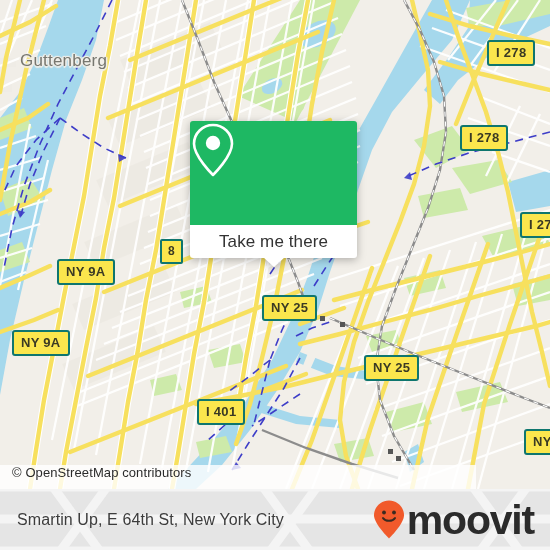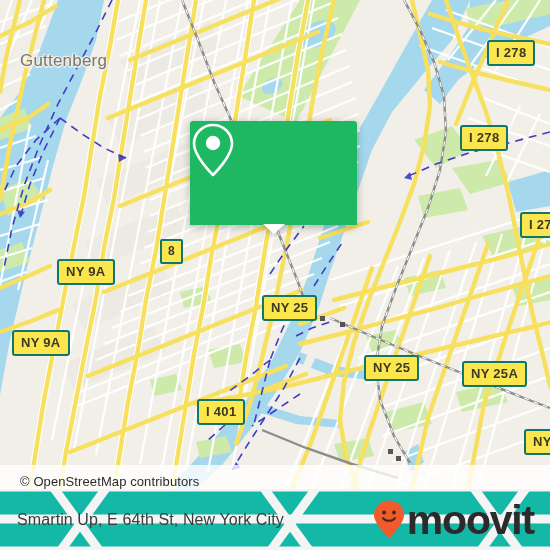--- a/index.html
+++ b/index.html
@@ -9,24 +9,24 @@
     background:#ffffff;
   }
   .screen{position:relative;width:550px;height:550px;overflow:hidden;background:#fff;}
 
   
   .map{position:absolute;left:0;top:0;width:550px;height:489px;overflow:hidden;background:#f2efe9;}
   .map svg{position:absolute;left:0;top:0;}
 
   
   .attrib{
-    position:absolute;left:0;bottom:0;width:550px;height:24px;
+    position:absolute;left:0;bottom:0;width:476px;height:24px;
     background:rgba(255,255,255,0.80);
-    display:flex;align-items:flex-end;
-    box-sizing:border-box;padding-left:20px;
+    display:flex;align-items:flex-start;
+    box-sizing:border-box;padding-left:12px;
     font-size:13px;color:#2b2b2b;letter-spacing:.1px;
   }
 
   
   .shield{
     position:absolute;
     background:#fbe64d;
     border:2px solid #0f766e;
     border-radius:3px;
     color:#3a3a24;
@@ -72,21 +72,21 @@
     position:absolute;left:50%;transform:translateX(-50%);
     bottom:-9px;width:0;height:0;
     border-left:11px solid transparent;
     border-right:11px solid transparent;
     border-top:10px solid #ffffff;
   }
 
   
   .bottombar{
     position:absolute;left:0;top:489px;width:550px;height:61px;
-    background:#14b8a6;overflow:hidden;
+    background:#e5e5e5;overflow:hidden;
   }
   .bb-watermark{position:absolute;left:0;top:0;opacity:1;}
   .bb-title{
     position:absolute;left:17px;top:50%;transform:translateY(-50%);
     font-size:16px;color:#3c3c3c;letter-spacing:.1px;white-space:nowrap;
   }
   .bb-logo{
     position:absolute;right:16px;top:50%;transform:translateY(-50%);
     display:flex;align-items:center;gap:2px;
   }
@@ -374,32 +374,32 @@
 
     <div class="citylabel" style="left:20px;top:51px;">Guttenberg</div>
 
     <div class="shield" style="left:487px;top:40px;">I 278</div>
     <div class="shield" style="left:460px;top:125px;">I 278</div>
     <div class="shield" style="left:520px;top:212px;">I 278</div>
     <div class="shield" style="left:57px;top:259px;">NY 9A</div>
     <div class="shield" style="left:12px;top:330px;">NY 9A</div>
     <div class="shield" style="left:262px;top:295px;">NY 25</div>
     <div class="shield" style="left:364px;top:355px;">NY 25</div>
-    <div class="shield" style="left:462px;top:361px;">NY 25A</div>
     <div class="shield" style="left:197px;top:399px;">I 401</div>
     <div class="shield" style="left:524px;top:429px;">NY</div>
     <div class="shield sq" style="left:160px;top:239px;">8</div>
 
     <div class="popup">
       <div class="popup-top">
         <svg width="46" height="58" viewBox="0 0 46 58">
           <path d="M23 4 C12.5 4 4 12.4 4 22.8 C4 35.5 23 54 23 54 C23 54 42 35.5 42 22.8 C42 12.4 33.5 4 23 4 Z" fill="none" stroke="#ffffff" stroke-width="2.6" stroke-linejoin="round"></path>
           <circle cx="23" cy="22" r="7.2" fill="#ffffff"></circle>
         </svg>
       </div>
+      <div class="popup-bot">Take me there</div>
       <div class="popup-tail"></div>
     </div>
 
     <div class="attrib">
       <span>© OpenStreetMap contributors</span>
     </div>
   </div>
 
   <div class="bottombar">
     <svg class="bb-watermark" width="550" height="61" viewBox="0 0 550 61">

